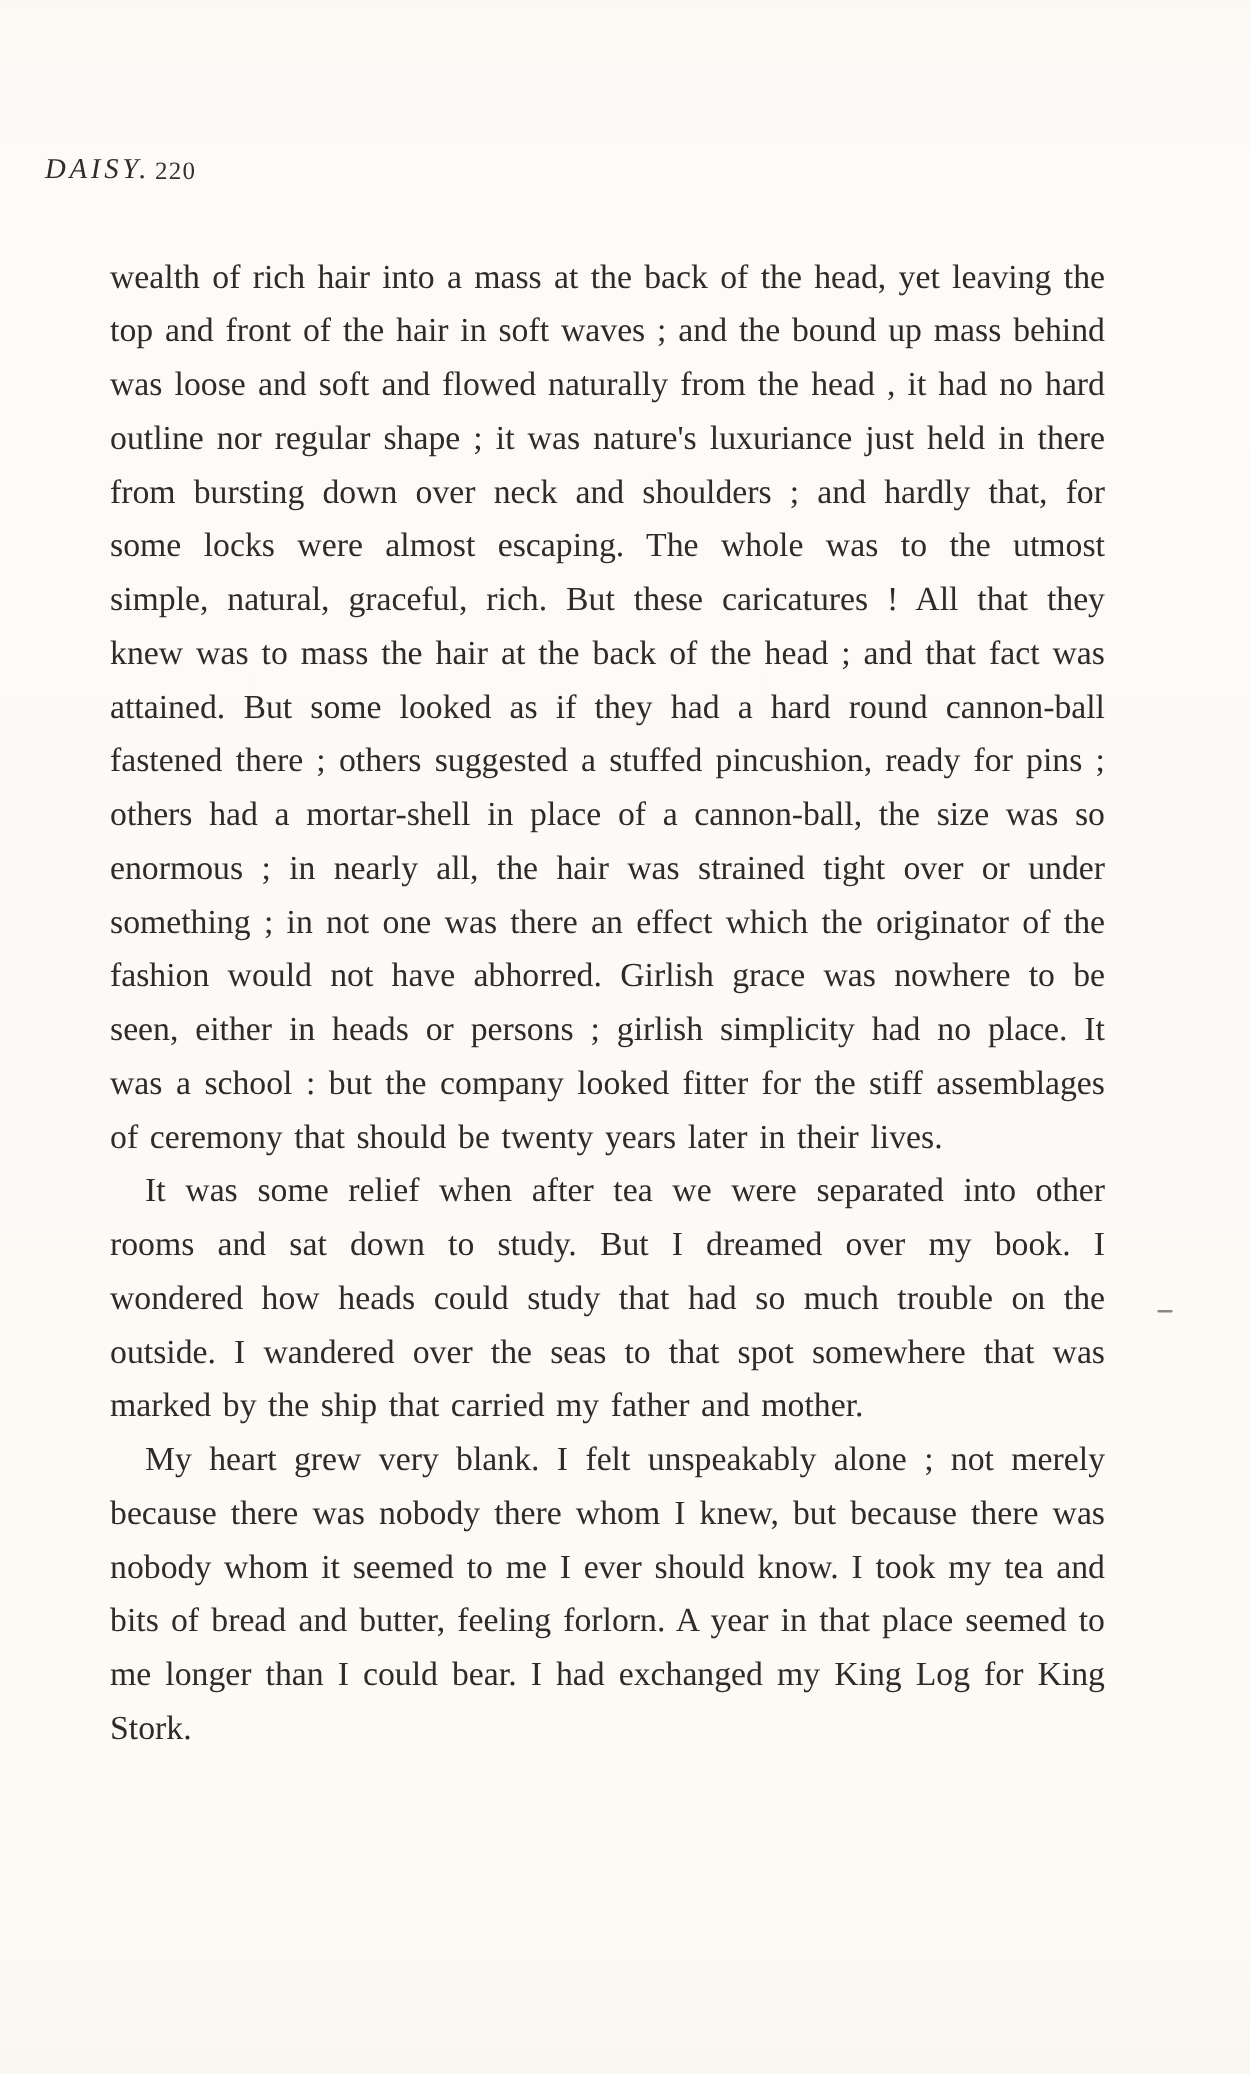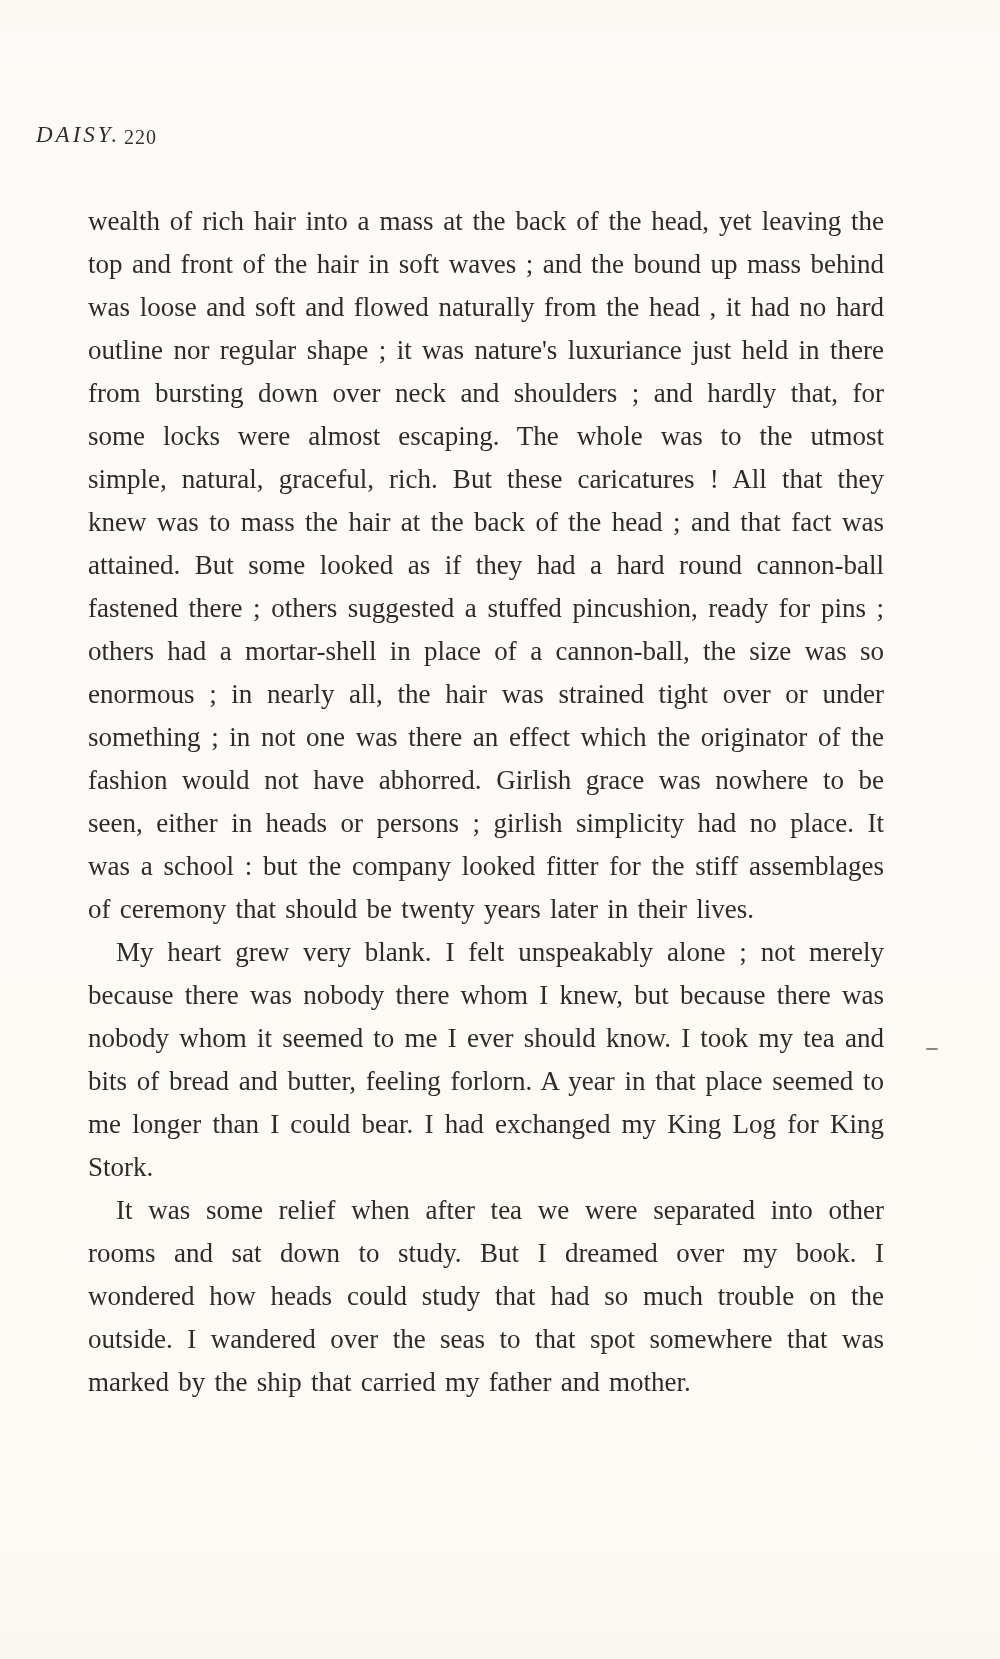--- a/index.html
+++ b/index.html
@@ -72,19 +72,19 @@
 
 <div class="page">
 
   <div class="running-head">
     <span class="page-number">220</span>
     <span class="book-title">DAISY.</span>
   </div>
 
   <div class="text-body">
       <p class="">wealth of rich hair into a mass at the back of the head, yet leaving the top and front of the hair in soft waves ; and the bound up mass behind was loose and soft and flowed naturally from the head , it had no hard outline nor regular shape ; it was nature's luxuriance just held in there from bursting down over neck and shoulders ; and hardly that, for some locks were almost escaping. The whole was to the utmost simple, natural, graceful, rich. But these caricatures ! All that they knew was to mass the hair at the back of the head ; and that fact was attained. But some looked as if they had a hard round cannon-ball fastened there ; others suggested a stuffed pincushion, ready for pins ; others had a mortar-shell in place of a cannon-ball, the size was so enormous ; in nearly all, the hair was strained tight over or under something ; in not one was there an effect which the originator of the fashion would not have abhorred. Girlish grace was nowhere to be seen, either in heads or persons ; girlish simplicity had no place. It was a school : but the company looked fitter for the stiff assemblages of ceremony that should be twenty years later in their lives.</p>
+      <p class="indent">It was some relief when after tea we were separated into other rooms and sat down to study. But I dreamed over my book. I wondered how heads could study that had so much trouble on the outside. I wandered over the seas to that spot somewhere that was marked by the ship that carried my father and mother.</p>
       <p class="indent">My heart grew very blank. I felt unspeakably alone ; not merely because there was nobody there whom I knew, but because there was nobody whom it seemed to me I ever should know. I took my tea and bits of bread and butter, feeling forlorn. A year in that place seemed to me longer than I could bear. I had exchanged my King Log for King Stork.</p>
-      <p class="indent">It was some relief when after tea we were separated into other rooms and sat down to study. But I dreamed over my book. I wondered how heads could study that had so much trouble on the outside. I wandered over the seas to that spot somewhere that was marked by the ship that carried my father and mother.</p>
     </div>
 
   <div class="margin-mark"></div>
 
 </div>
 
 </body></html>

